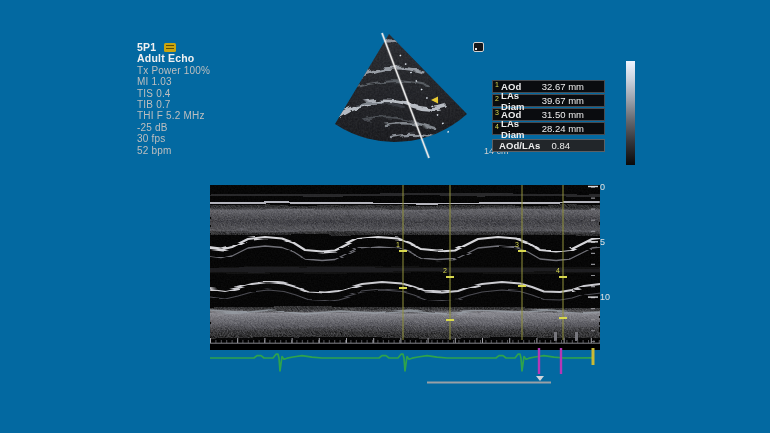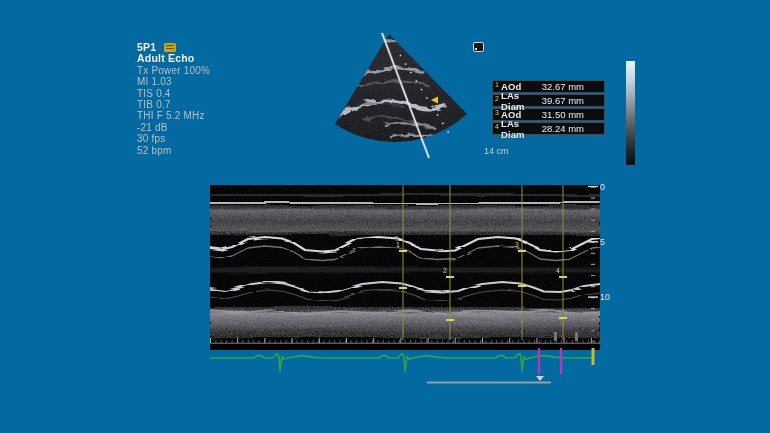--- a/index.html
+++ b/index.html
@@ -43,21 +43,21 @@
     <div class="hd" style="position:relative;">
       <span>5P1</span>
       <span class="clip-icon"></span>
     </div>
     <div class="hd">Adult Echo</div>
     <div>Tx Power 100%</div>
     <div>MI 1.03</div>
     <div>TIS 0.4</div>
     <div>TIB 0.7</div>
     <div>THI F 5.2 MHz</div>
-    <div>-21 dB</div>
+    <div>-25 dB</div>
     <div>30 fps</div>
     <div>52 bpm</div>
   </div>
 
   <div class="sector-wrap">
     <svg width="170" height="140" viewBox="0 0 170 140">
       <defs>
         <clipPath id="fan">
             <path d="M64,6 L10,96 A108,108 0 0 0 142,86 Z"></path>
           </clipPath>
@@ -114,20 +114,24 @@
     </div>
     <div class="res-row">
       <span class="sup">3</span>
       <span class="lbl">AOd</span>
       <span class="val">31.50 mm</span>
     </div>
     <div class="res-row">
       <span class="sup">4</span>
       <span class="lbl">LAs Diam</span>
       <span class="val">28.24 mm</span>
+    </div>
+    <div class="res-row ratio">
+      <span class="lbl">AOd/LAs</span>
+      <span class="val">0.84</span>
     </div>
   </div>
 
   <div class="graybar"></div>
 
   <div class="mmode-wrap">
     <svg width="390" height="165" viewBox="0 0 390 165">
       <defs>
         <filter id="mdisp" x="-5%" y="-30%" width="110%" height="160%">
           <feTurbulence type="fractalNoise" baseFrequency="0.012 0.25" numOctaves="2" seed="7" result="t"></feTurbulence>

